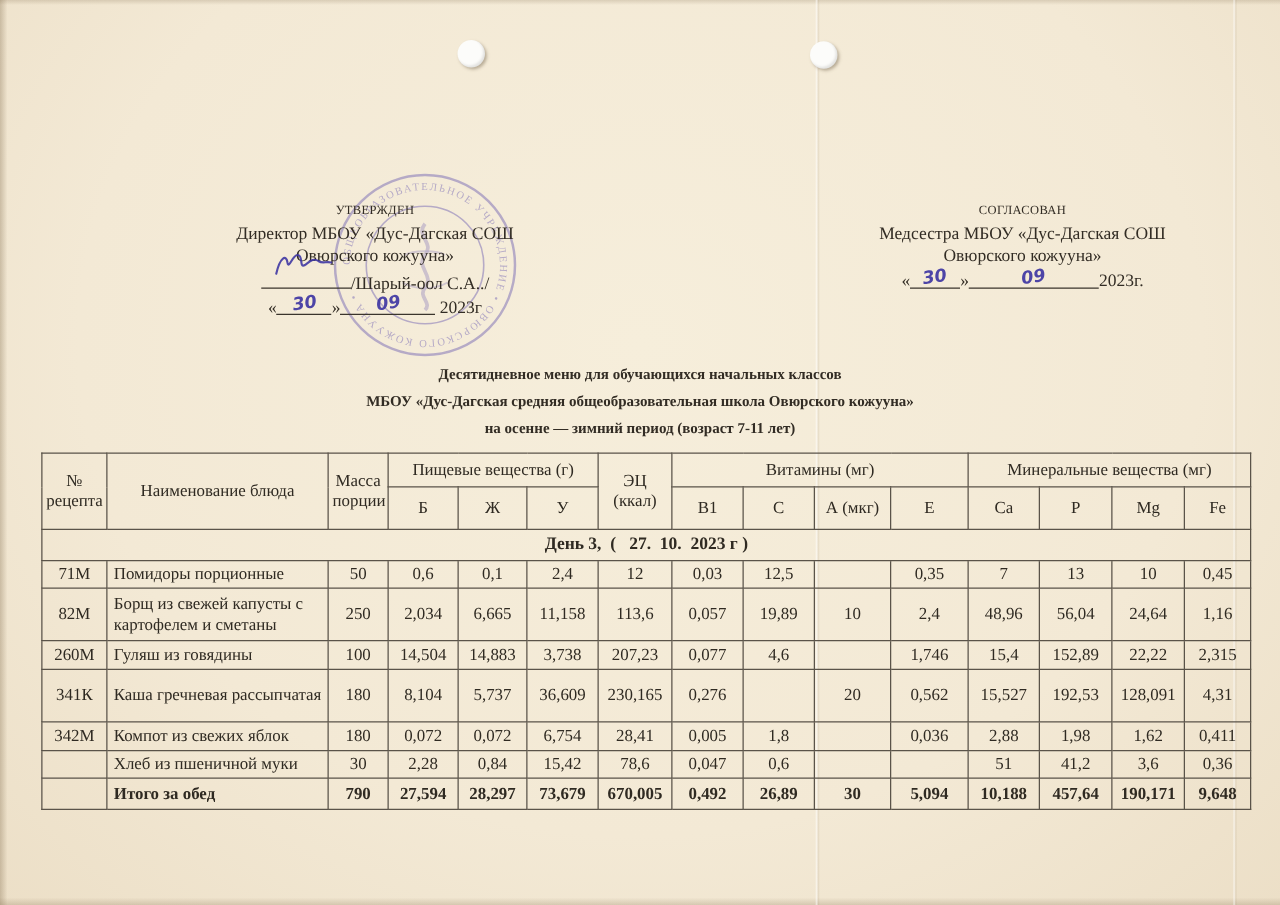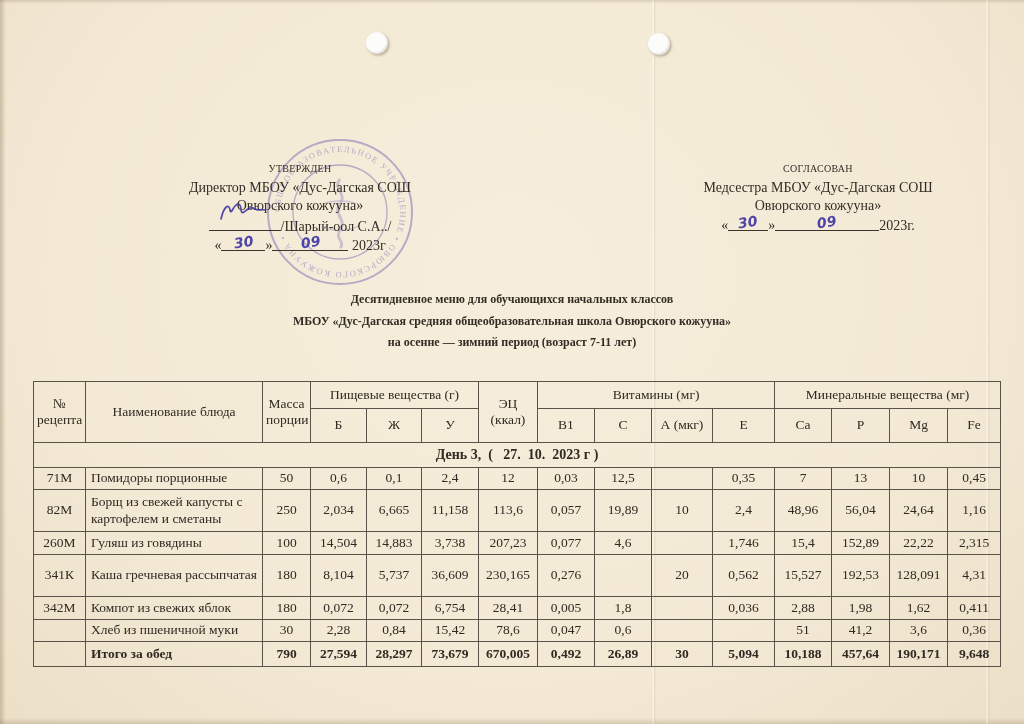--- a/index.html
+++ b/index.html
@@ -31,21 +31,21 @@
     position:relative;top:-3px;font-size:14px;opacity:.9;}
   .sigsvg{position:absolute;left:8px;top:-15px;overflow:visible;}
   
   .stamp{position:absolute;left:262px;top:134px;width:156px;height:156px;
     opacity:.52;filter:blur(.4px);pointer-events:none;}
   
   .doc-title{position:absolute;left:0;top:289px;width:1024px;text-align:center;
     font-weight:bold;font-size:12px;line-height:21.5px;}
   
   table.menu{position:absolute;left:33px;top:362px;width:967px;
-    border-collapse:collapse;table-layout:fixed;font-size:13.5px;color:#2f2a22;margin-top:19px;}
+    border-collapse:collapse;table-layout:fixed;font-size:13.5px;color:#2f2a22;}
   .menu th,.menu td{border:1px solid #5a5349;padding:1px 3px;text-align:center;
     vertical-align:middle;font-weight:normal;line-height:1.22;overflow:hidden;}
   .menu th{font-size:13.5px;}
   .menu td.dish{text-align:left;padding-left:5px;font-family:Liberation Serif, serif;}
   .menu tr.day-row td{font-weight:bold;font-size:14px;white-space:pre;height:22px;}
   .menu tr.day-row td span{}
   .menu tr.total td{font-weight:bold;}
   .menu tr.hr1{height:27px;}
   .menu tr.hr2{height:34px;}
   .menu tr.dr0{height:22px}.menu tr.dr1{height:42px}.menu tr.dr2{height:23px}

